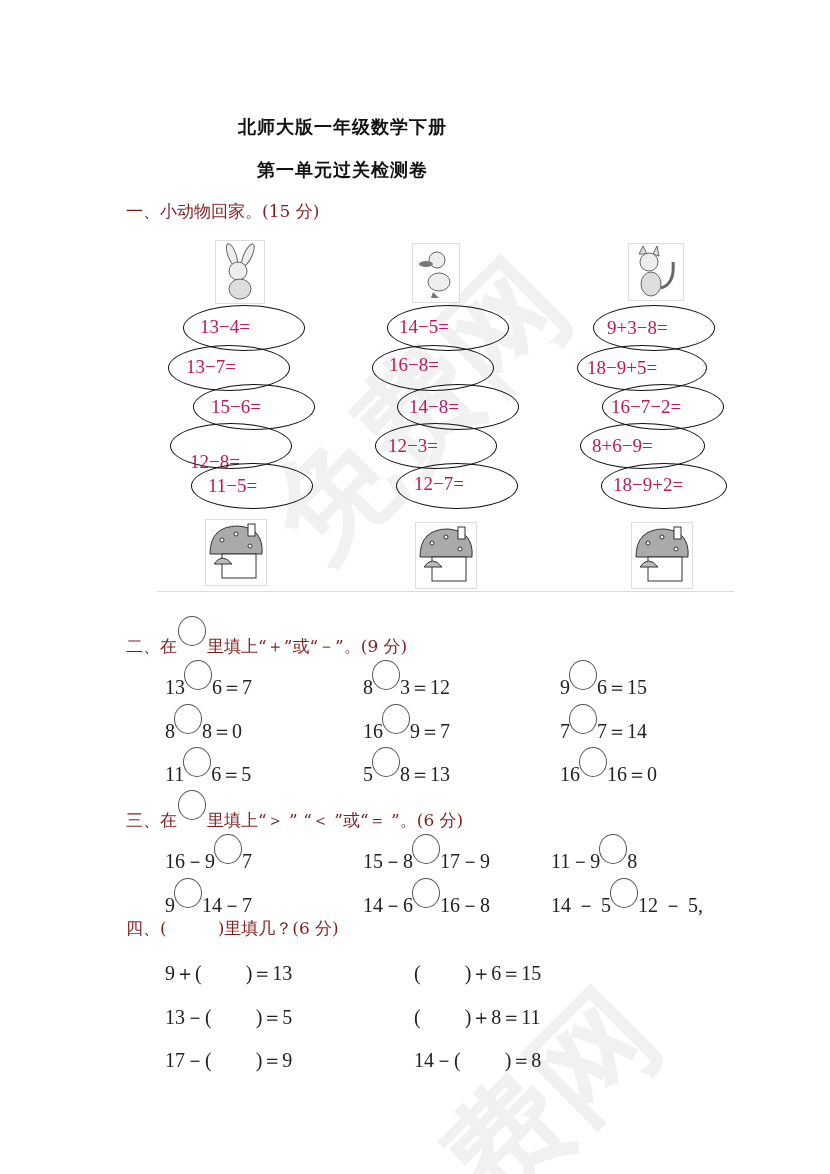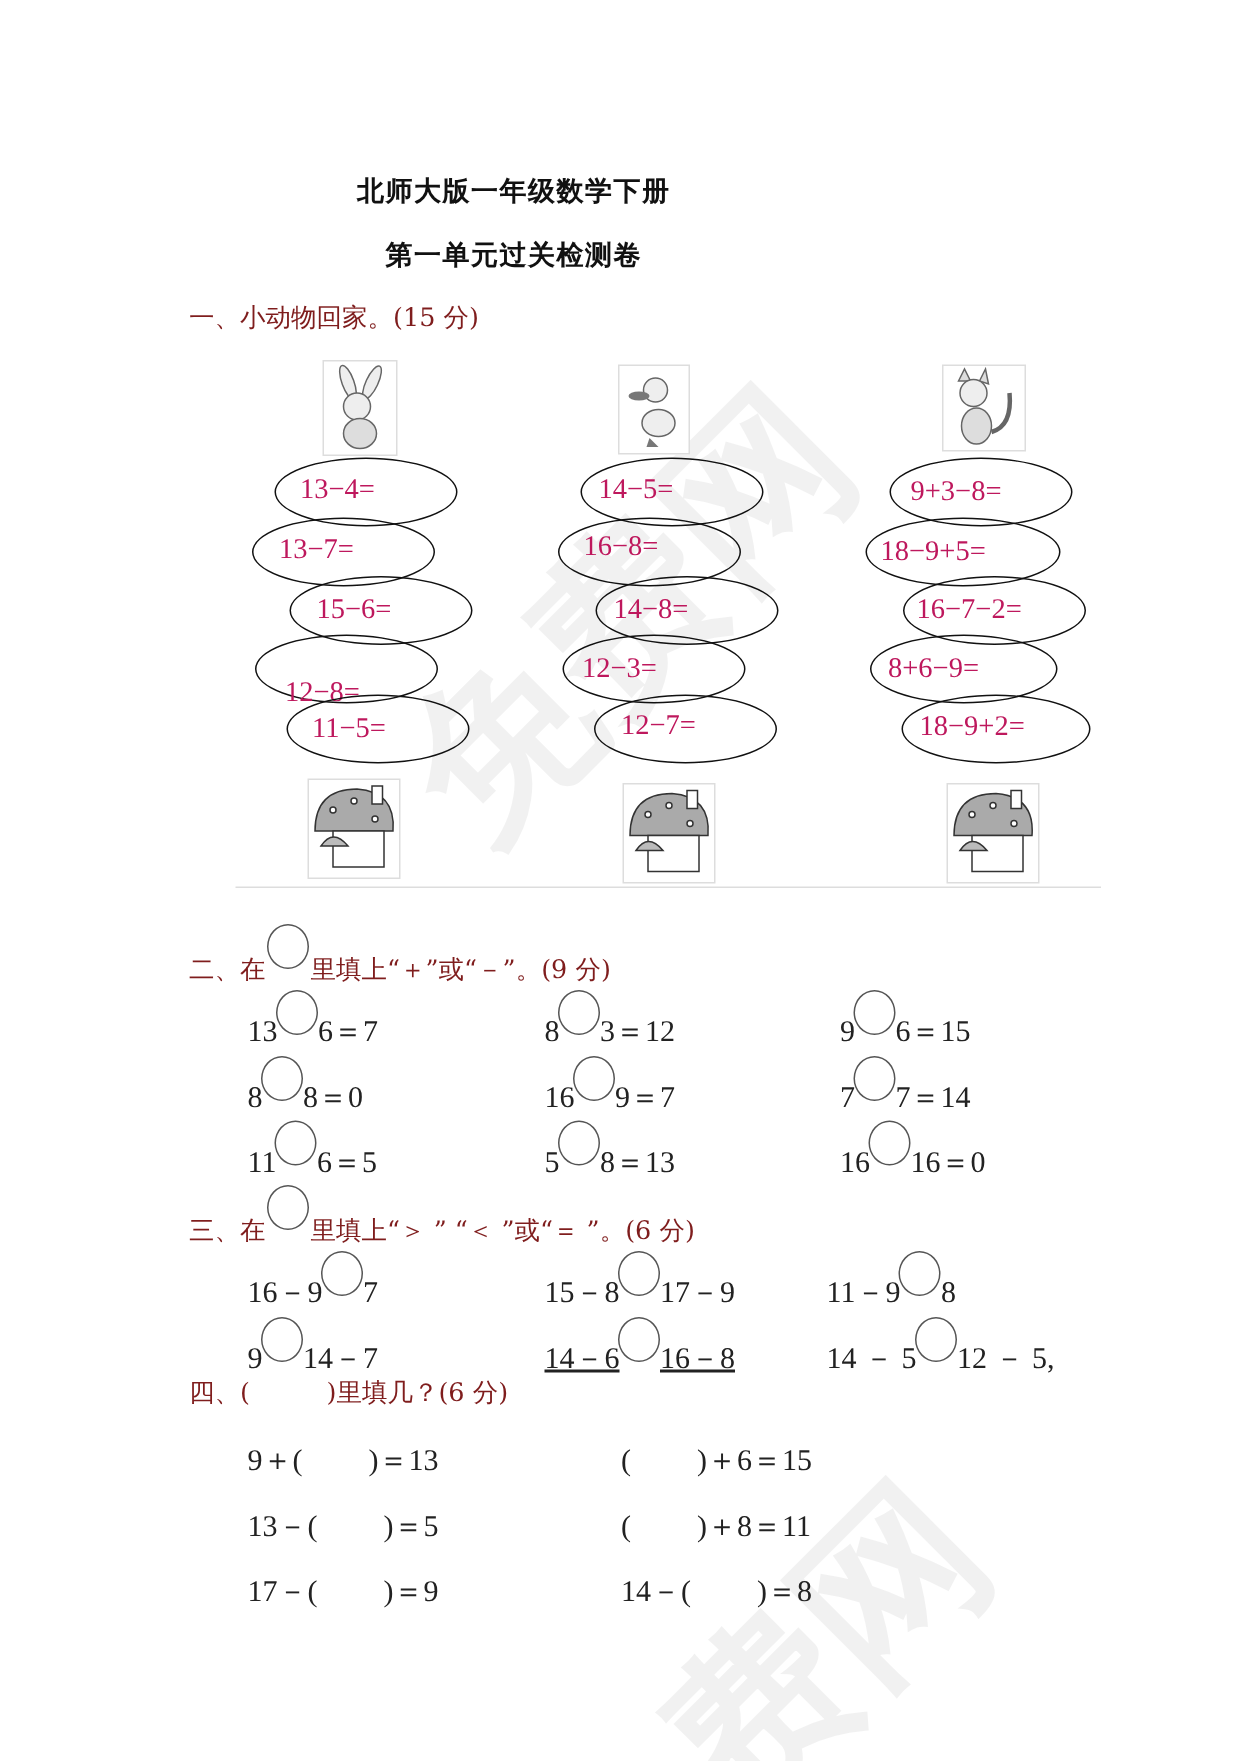--- a/index.html
+++ b/index.html
@@ -143,21 +143,21 @@
 
 <div class="abs heading" style="left:126px;top:790px;">
   <span>三、在</span><span class="circ"></span><span>里填上“＞ ” “＜ ”或“＝ ”。(6 分)</span>
 </div>
 
 <div class="abs eq" style="left:165px;top:834px;"><span>16－9</span><span class="circ"></span><span>7</span></div>
 <div class="abs eq" style="left:363px;top:834px;"><span>15－8</span><span class="circ"></span><span>17－9</span></div>
 <div class="abs eq" style="left:551px;top:834px;"><span>11－9</span><span class="circ"></span><span>8</span></div>
 
 <div class="abs eq" style="left:165px;top:878px;"><span>9</span><span class="circ"></span><span>14－7</span></div>
-<div class="abs eq" style="left:363px;top:878px;text-decoration:underline;"><span>14－6</span><span class="circ"></span><span>16－8</span></div>
+<div class="abs eq" style="left:363px;top:878px;"><span>14－6</span><span class="circ"></span><span>16－8</span></div>
 <div class="abs eq" style="left:551px;top:878px;"><span>14 － 5</span><span class="circ"></span><span>12 － 5,</span></div>
 
 <div class="abs heading" style="left:126px;top:917px;">四、(　　　)里填几？(6 分)</div>
 
 <div class="abs eq" style="left:165px;top:960px;"><span>9＋(</span><span class="paren"></span><span>)＝13</span></div>
 <div class="abs eq" style="left:414px;top:960px;"><span>(</span><span class="paren"></span><span>)＋6＝15</span></div>
 
 <div class="abs eq" style="left:165px;top:1004px;"><span>13－(</span><span class="paren"></span><span>)＝5</span></div>
 <div class="abs eq" style="left:414px;top:1004px;"><span>(</span><span class="paren"></span><span>)＋8＝11</span></div>
 

